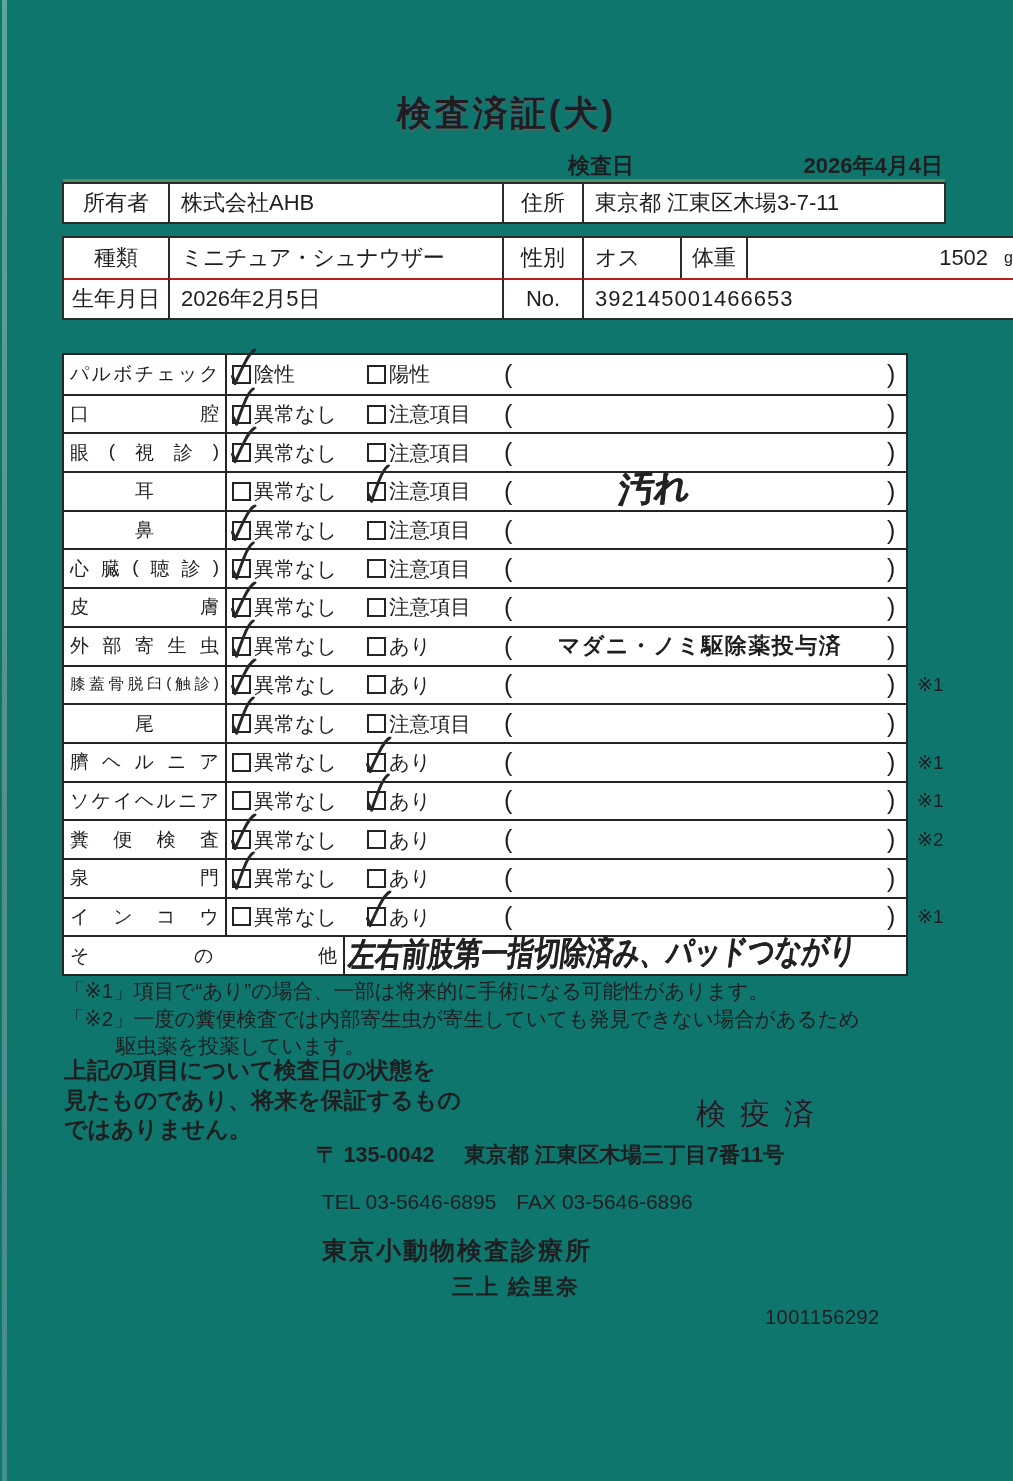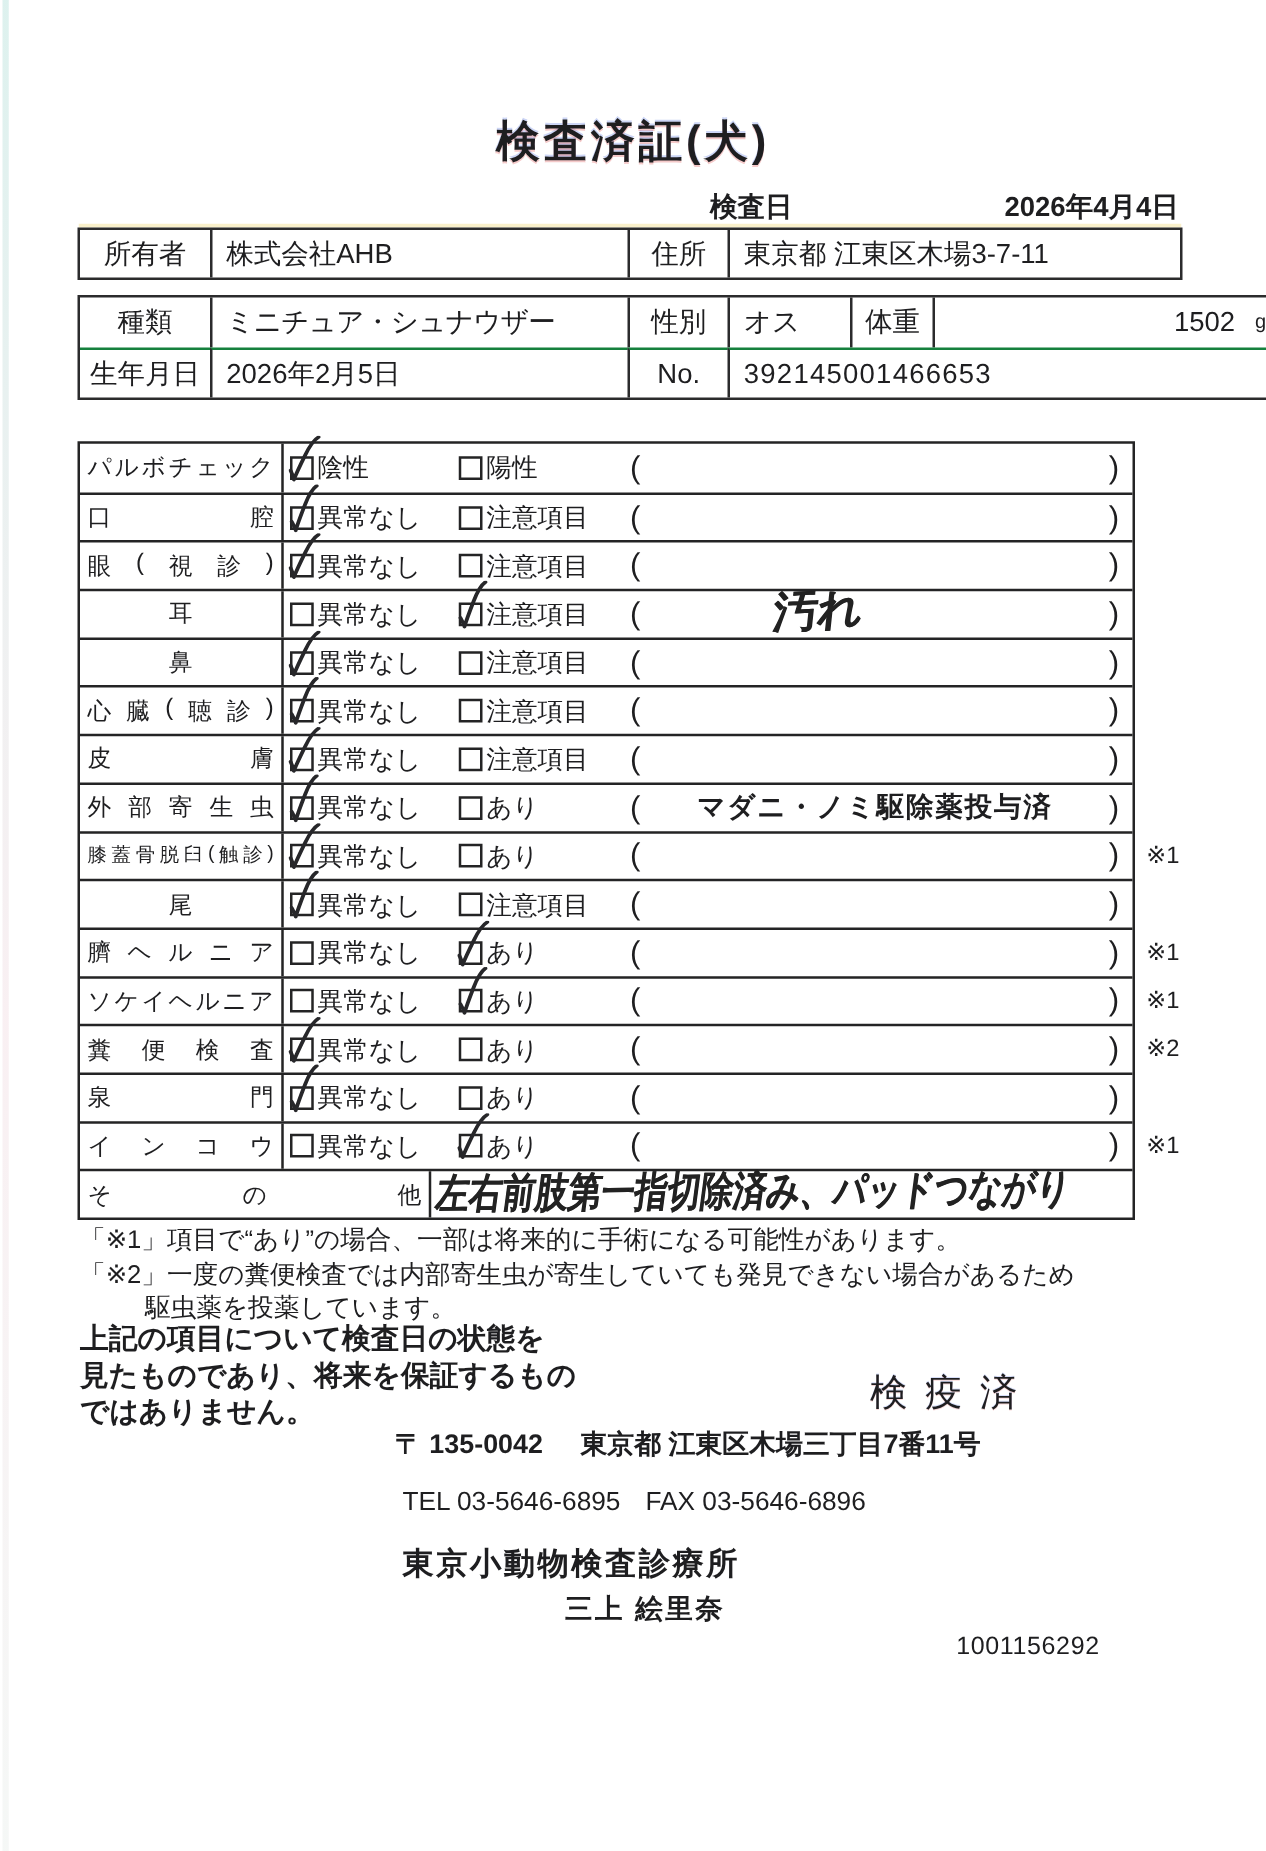--- a/index.html
+++ b/index.html
@@ -1,37 +1,37 @@
 <!DOCTYPE html>
 <html lang="ja"><head>
 <meta charset="utf-8">
 <style>
   html,body{margin:0;padding:0;background:#e8e8e8;}
   .page{
-    position:relative; width:1013px; height:1481px; background:#ffffff;
+    position:relative; width:1013px; height:1481px; background:#0f766e;
     font-family:"Liberation Sans","DejaVu Sans",sans-serif; color:#1e1e20;
     overflow:hidden; margin:0 auto;
   }
   .abs{position:absolute;}
   
   .edge{position:absolute; left:2px; top:0; bottom:0; width:5px;
     background:linear-gradient(180deg, rgba(180,225,218,.45), rgba(236,205,214,.30) 55%, rgba(215,225,220,.25));}
 
   .title{left:0; top:90px; width:1013px; text-align:center; font-size:35px; font-weight:600; letter-spacing:3px;
     text-shadow:0 1.5px 0 rgba(215,60,60,.28), 0 -1.5px 0 rgba(55,90,220,.25);}
 
   .insp-label{left:568px; top:151px; font-size:22px; font-weight:600;}
   .insp-date{top:151px; right:70px; font-size:22px; font-weight:700;}
 
   
   .tbl{position:absolute; left:62px; border:2px solid #2b2b2c; display:grid; background:#fff; box-sizing:border-box;}
   .tbl .cell{border-left:2px solid #2b2b2c; display:flex; align-items:center; padding:0 11px; font-size:22px; font-weight:500; box-sizing:border-box; white-space:nowrap; overflow:visible;}
   .tbl .cell.c1{border-left:none;}
   .tbl .cell.lab{justify-content:center; padding:0 0;}
-  .tbl .cell.r2{border-top:2px solid #15803d;}
+  .tbl .cell.r2{border-top:2px solid #b91c1c;}
   #owner-table{top:182px; width:884px; grid-template-columns:104px 334px 80px 1fr; grid-auto-rows:38px;
     box-shadow:0 -4px 0 -1px rgba(235,205,80,.30);}
   #dog-table{top:236px; width:964px; grid-template-columns:104px 334px 80px 98px 66px 1fr; grid-auto-rows:40px;}
   .cell-no-value{grid-column:4 / 7;}
   .weight-cell{justify-content:flex-end; padding-right:52px;}
   .weight-unit{font-size:16px; margin-left:16px; font-weight:500;}
   .no-label{font-size:19px;}
   .no-value{font-size:24px; letter-spacing:1px;}
   .breed{font-size:20px; letter-spacing:-0.5px;}
 

